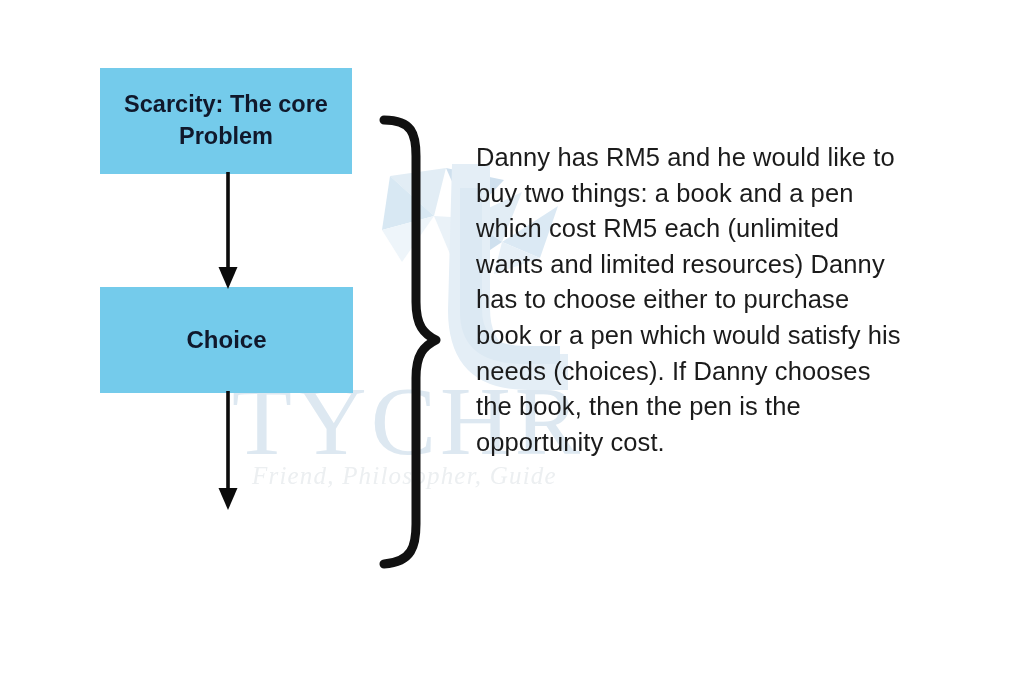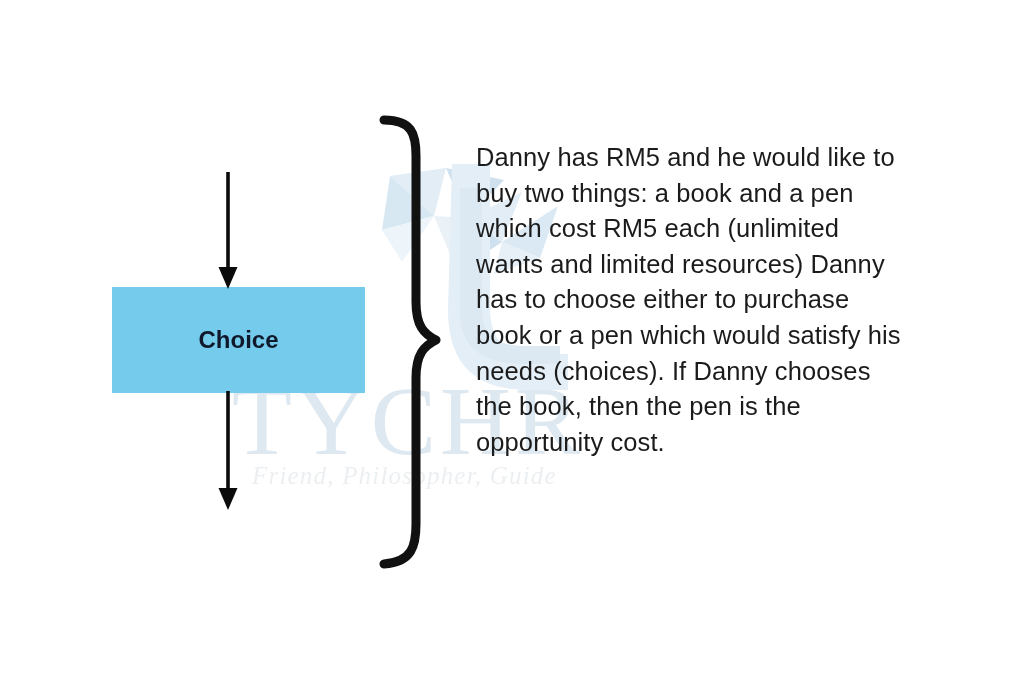--- a/index.html
+++ b/index.html
@@ -59,21 +59,21 @@
     display:flex;
     align-items:center;
     justify-content:center;
     text-align:center;
     color:#10182b;
     font-weight:bold;
     z-index:3;
     padding:0 14px;
   }
   #box-scarcity { left:100px; top:68px;  width:252px; height:106px; font-size:23.5px; line-height:1.35; }
-  #box-choice   { left:100px; top:287px; width:253px; height:106px; font-size:24px;   line-height:1.35;margin-left:12px; }
+  #box-choice   { left:100px; top:287px; width:253px; height:106px; font-size:24px;   line-height:1.35; }
   #box-cost     { left:104px; top:508px; width:253px; height:104px; font-size:24.5px; line-height:1.35; }
 
   
   .arrow { position:absolute; z-index:3; }
   #arrow-1 { left:210px; top:172px; width:36px; height:118px; }
   #arrow-2 { left:210px; top:391px; width:36px; height:120px; }
 
   
   #brace {
     position:absolute;
@@ -119,20 +119,23 @@
 
         <path d="M88,30 L110,30 L110,152 Q110,188 152,188 L188,188 L188,206 L152,206
                  Q88,206 88,154 Z" fill="#dce9f3"></path>
       </g>
     </svg>
 
     <div id="wm-word">TYCHR</div>
     <div id="wm-tag">Friend, Philosopher, Guide</div>
   </div>
 
+  <div class="flow-box" id="box-scarcity">
+    <span>Scarcity: The core Problem</span>
+  </div>
 
   <div class="flow-box" id="box-choice">
     <span>Choice</span>
   </div>
 
 
   <svg class="arrow" id="arrow-1" viewBox="0 0 36 118" xmlns="http://www.w3.org/2000/svg">
     <line x1="18" y1="0" x2="18" y2="98" stroke="#0b0b0b" stroke-width="3.6"></line>
     <polygon points="18,117 8.5,95 27.5,95" fill="#0b0b0b"></polygon>
   </svg>

